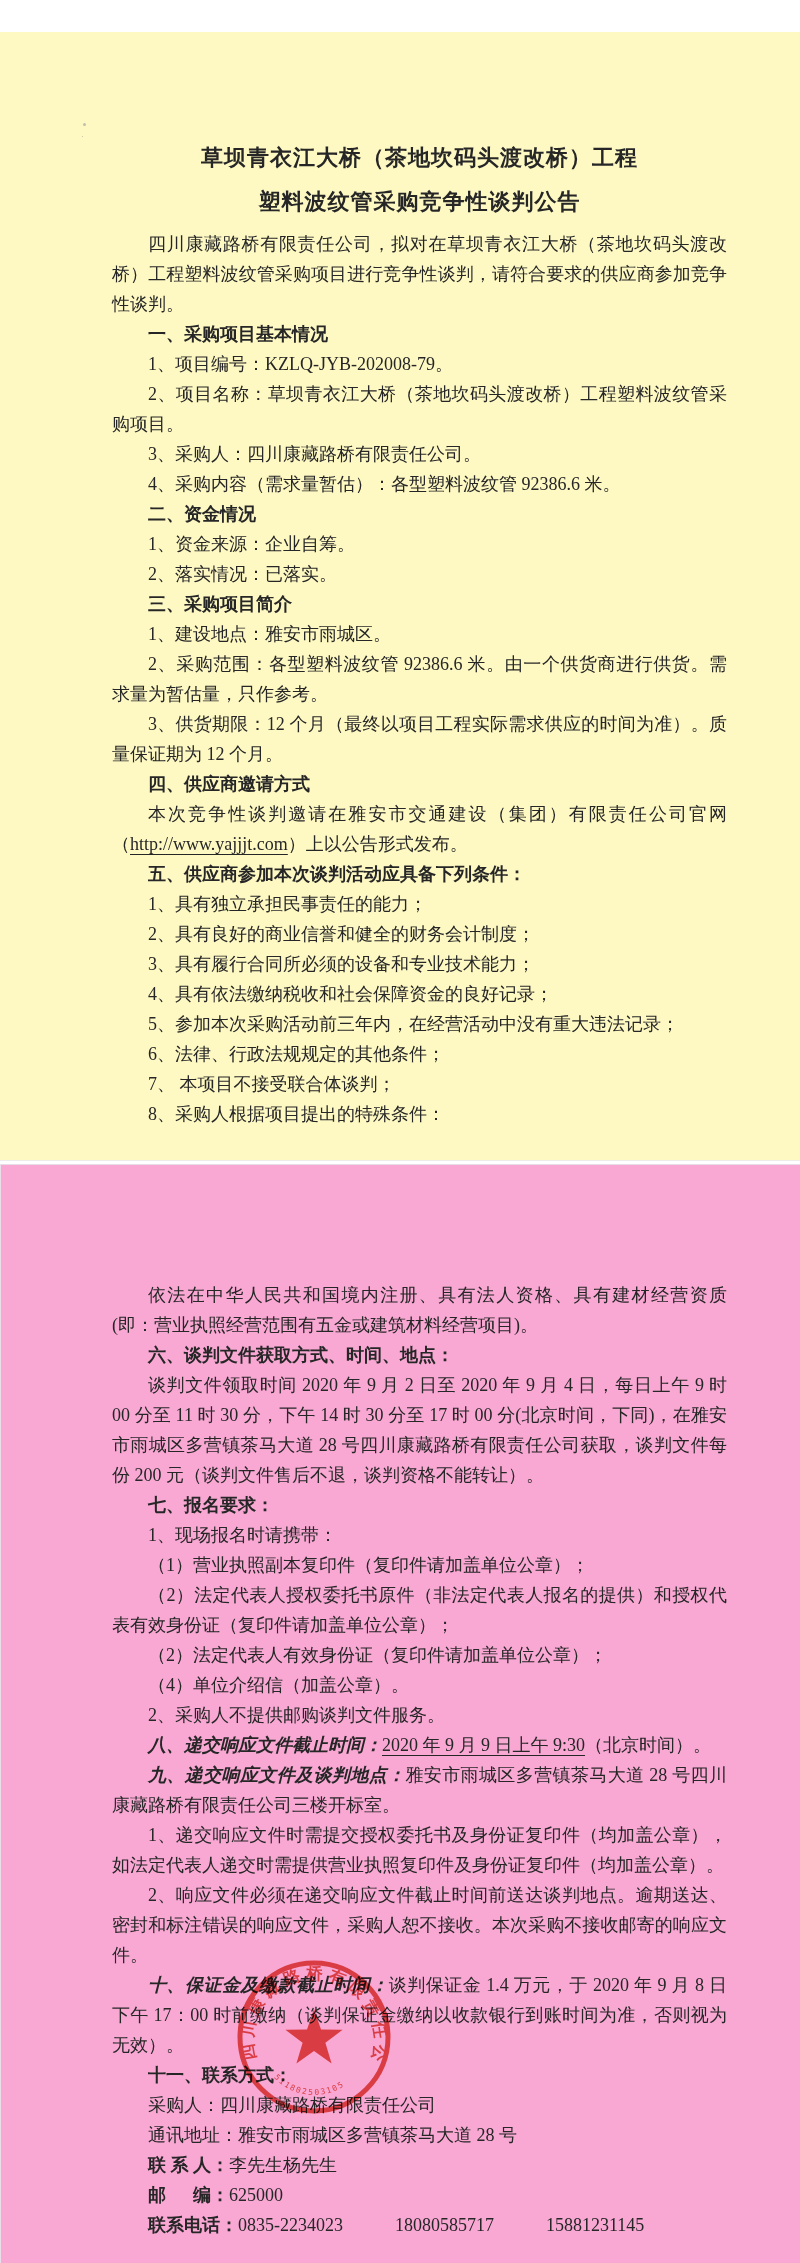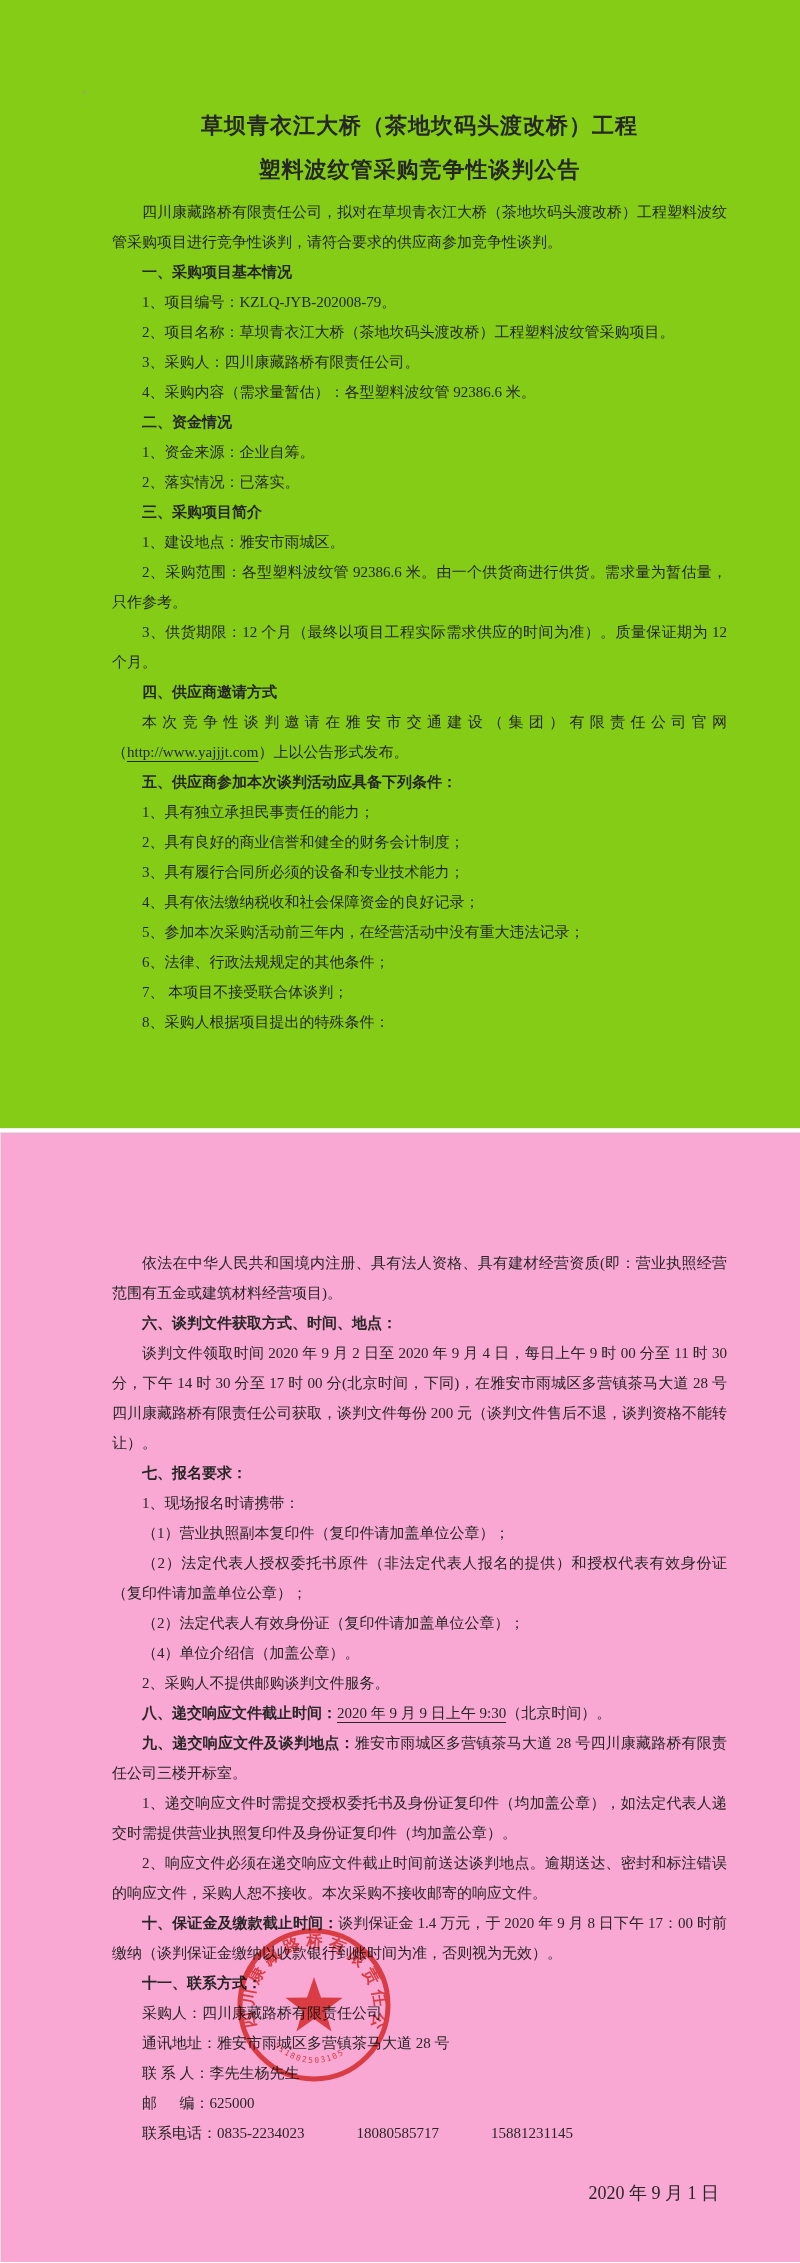--- a/index.html
+++ b/index.html
@@ -11,59 +11,61 @@
     -webkit-font-smoothing:antialiased;
   }
   .page{
     width:800px;
     box-sizing:border-box;
     overflow:hidden;
     position:relative;
   }
   .p1{
     height:1129px;
-    background:#84cc16;
+    background:#fef9c3;
     border-bottom:1px solid #ececec;
     padding:104px 73px 10px 112px;
+    margin-top:32px;
   }
   .p2{
     height:1130px;
     background:#f9a8d4;
     margin-top:3px;
     border-top:1px solid #e6dde6;
     border-left:1px solid #eadfe9;
     padding:115px 73px 0 111px;
   }
   .title{
     margin:0;
     font-size:22px;
     line-height:44px;
     font-weight:bold;
     text-align:center;
     font-family:"Liberation Sans","DejaVu Sans",sans-serif;
     letter-spacing:1px;
   }
   p.body{
     margin:0;
-    font-size:15px;
+    font-size:18px;
     line-height:30px;
     text-align:justify;
     text-indent:2em;
   }
   p.first{margin-top:5px;}
   .hd{
     font-weight:bold;
     font-family:"Liberation Sans","DejaVu Sans",sans-serif;
   }
   .hd-inline{
     font-weight:bold;
     font-family:"Liberation Sans","DejaVu Sans",sans-serif;
+    font-style:italic;
   }
   .u{text-decoration:underline;text-underline-offset:4px;}
-  .contact-label{white-space:pre-wrap;}
+  .contact-label{white-space:pre-wrap;font-weight:bold;}
   .contact-gap{}
   .phone-gap{margin-right:52px;}
   .date-line{
     margin:0;
     font-size:18px;
     line-height:30px;
     text-align:right;
     padding-right:8px;
   }
   .speck{

